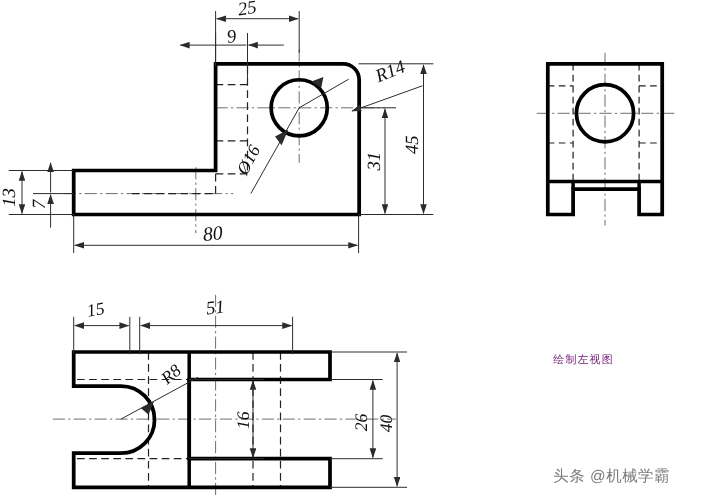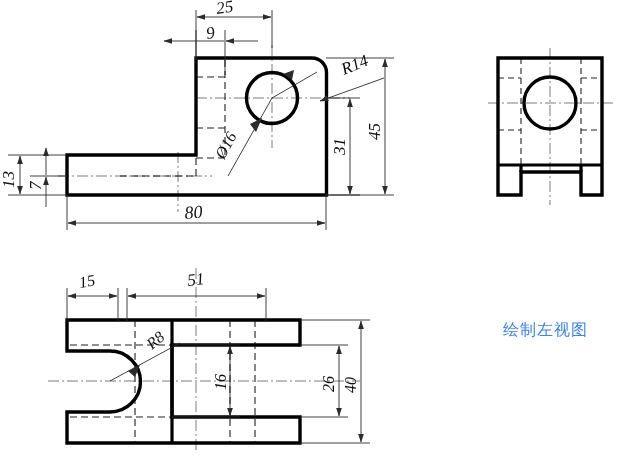--- a/index.html
+++ b/index.html
@@ -26,23 +26,23 @@
     height: 457px;
   }
   .cap-text {
     position: absolute;
     color: #222222;
     white-space: nowrap;
   }
   #note-left-view {
     left: 503px;
     top: 320px;
-    font-size: 16px;
+    font-size: 10px;
     letter-spacing: 1px;
-    color: #3b82f6;
+    color: #701a75;
   }
   #watermark {
     left: 503px;
     top: 424px;
     font-size: 14px;
     color: #5d5d5d;
     opacity: .82;
     letter-spacing: .5px;
   }
 </style>
@@ -278,14 +278,15 @@
       <text x="226" y="390" font-size="16" transform="rotate(-90 226 390)">16</text>
 
       <text x="334" y="392" font-size="16" transform="rotate(-90 334 392)">26</text>
 
       <text x="356" y="393" font-size="16" transform="rotate(-90 356 393)">40</text>
     </g>
   </svg>
 
   <div class="cap-text" id="note-left-view">绘制左视图</div>
 
+  <div class="cap-text" id="watermark">头条 @机械学霸</div>
 
 </div>
 
 </body></html>

